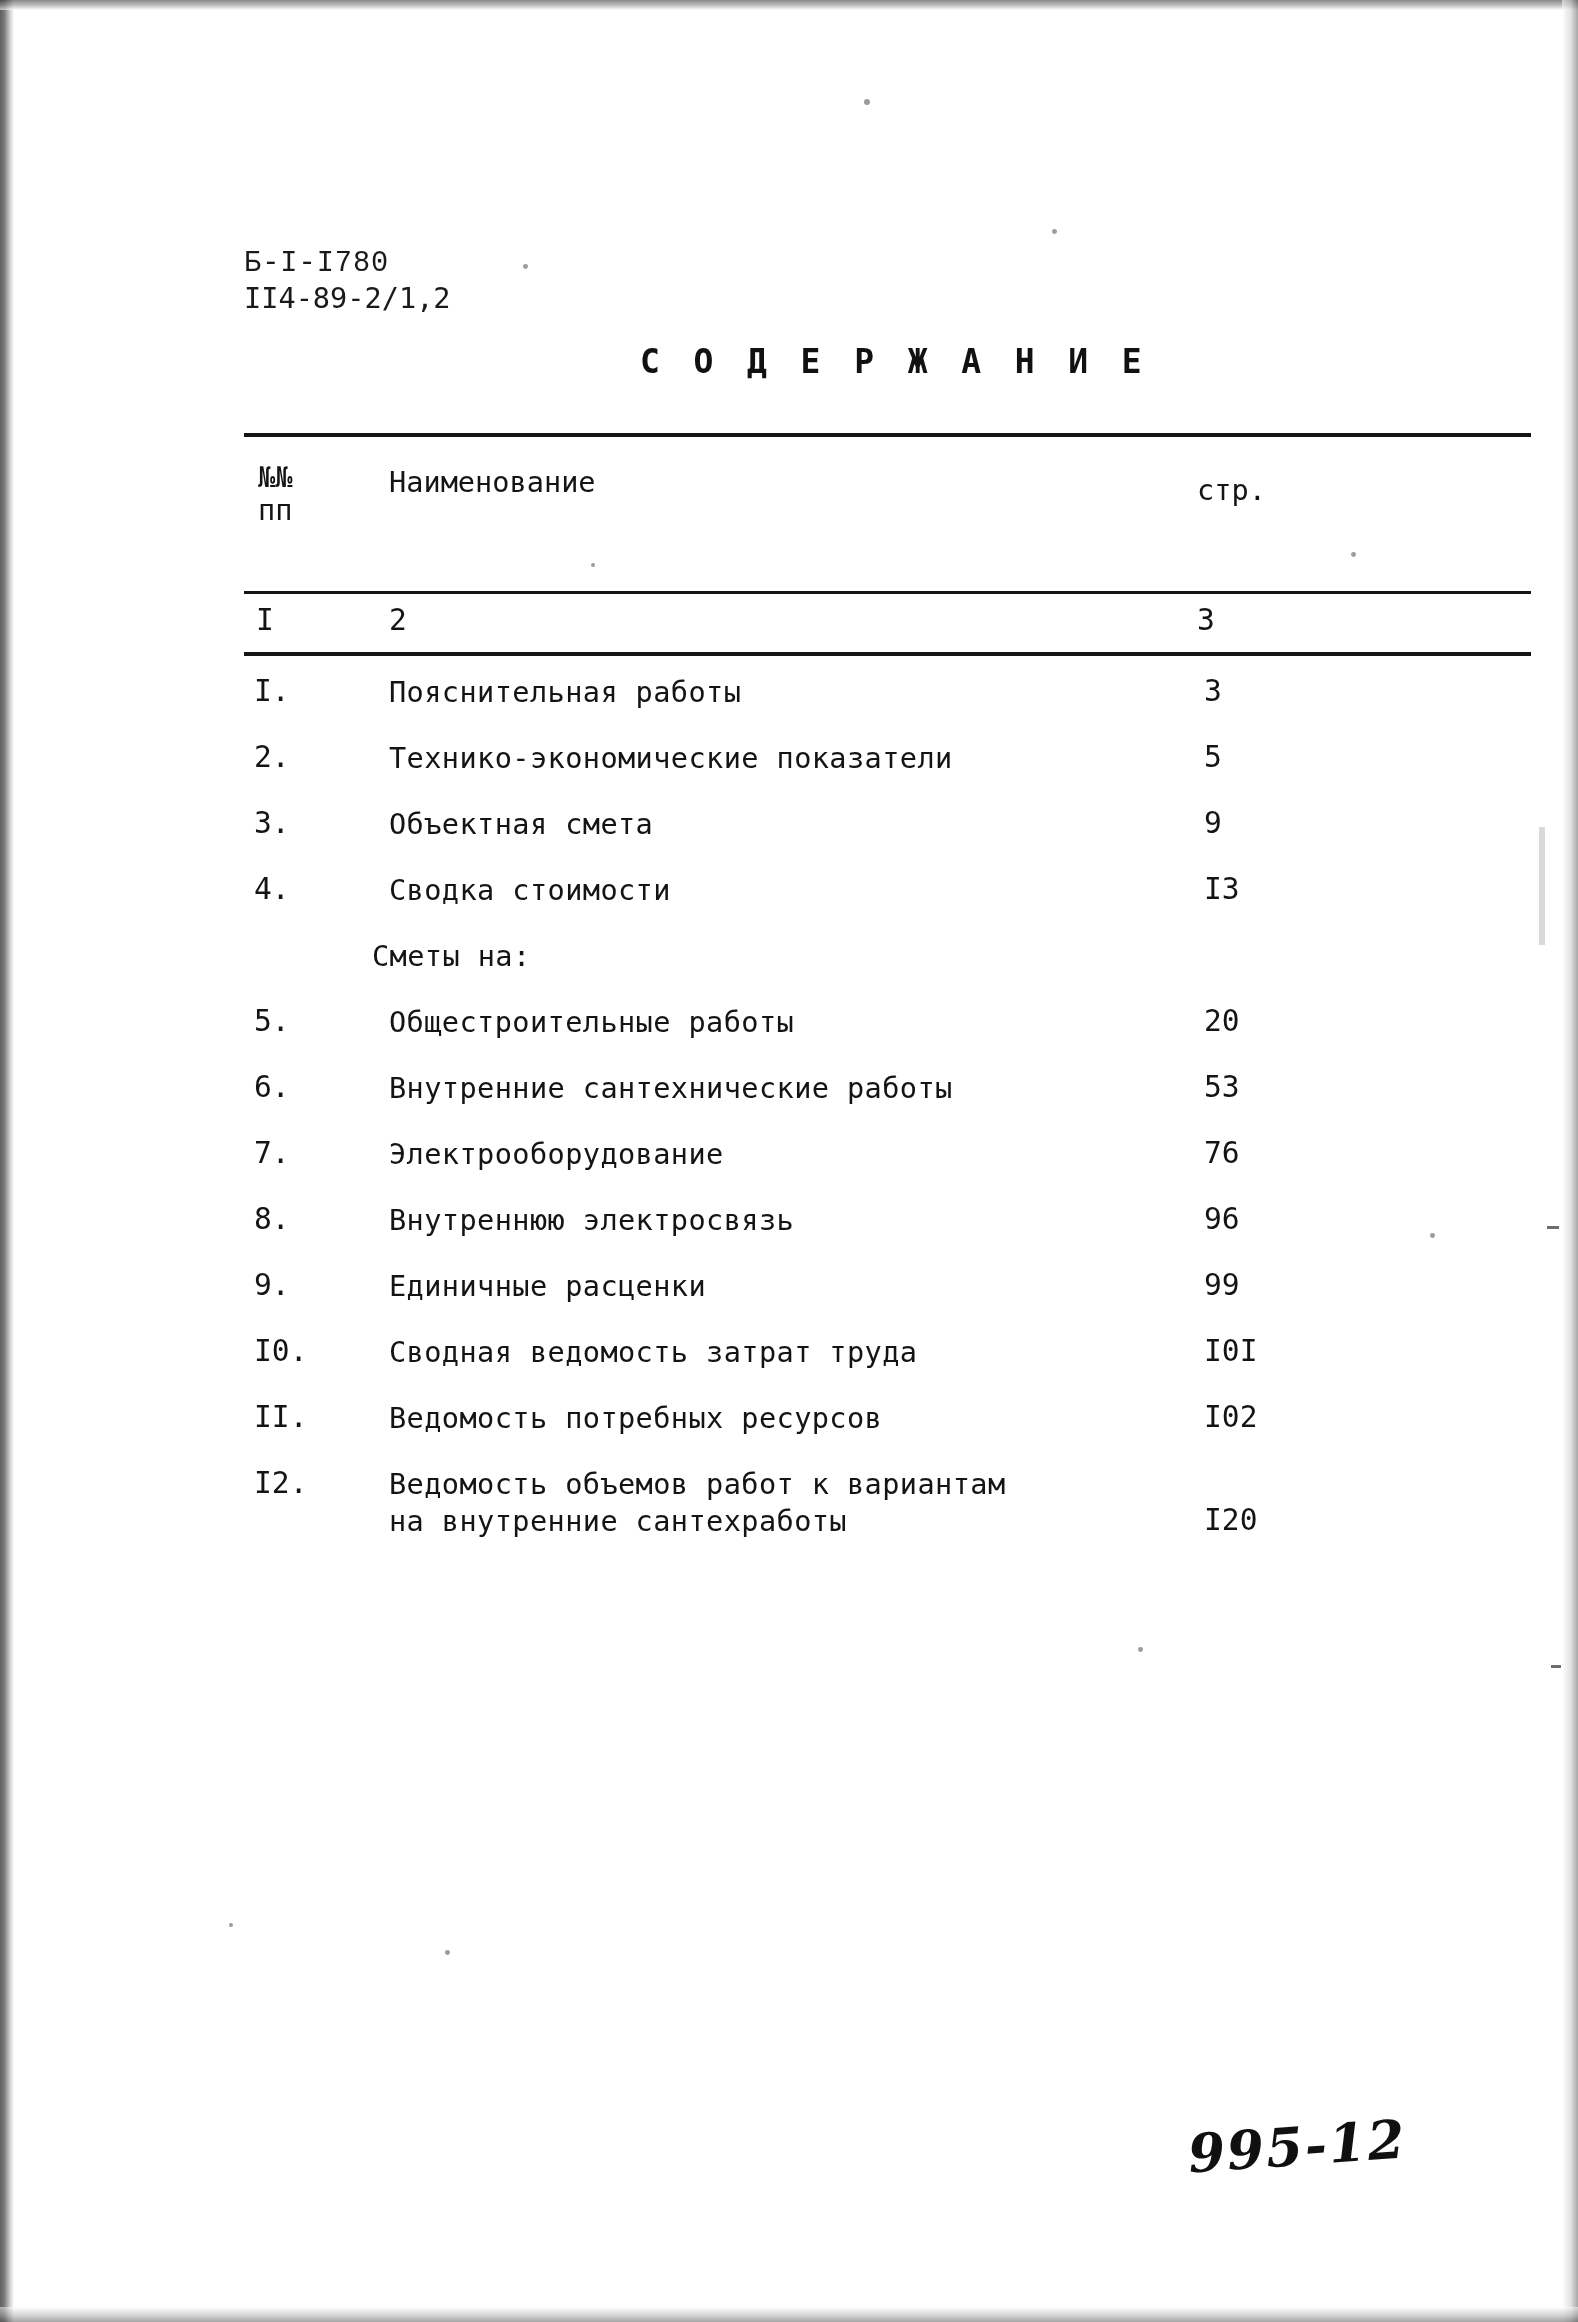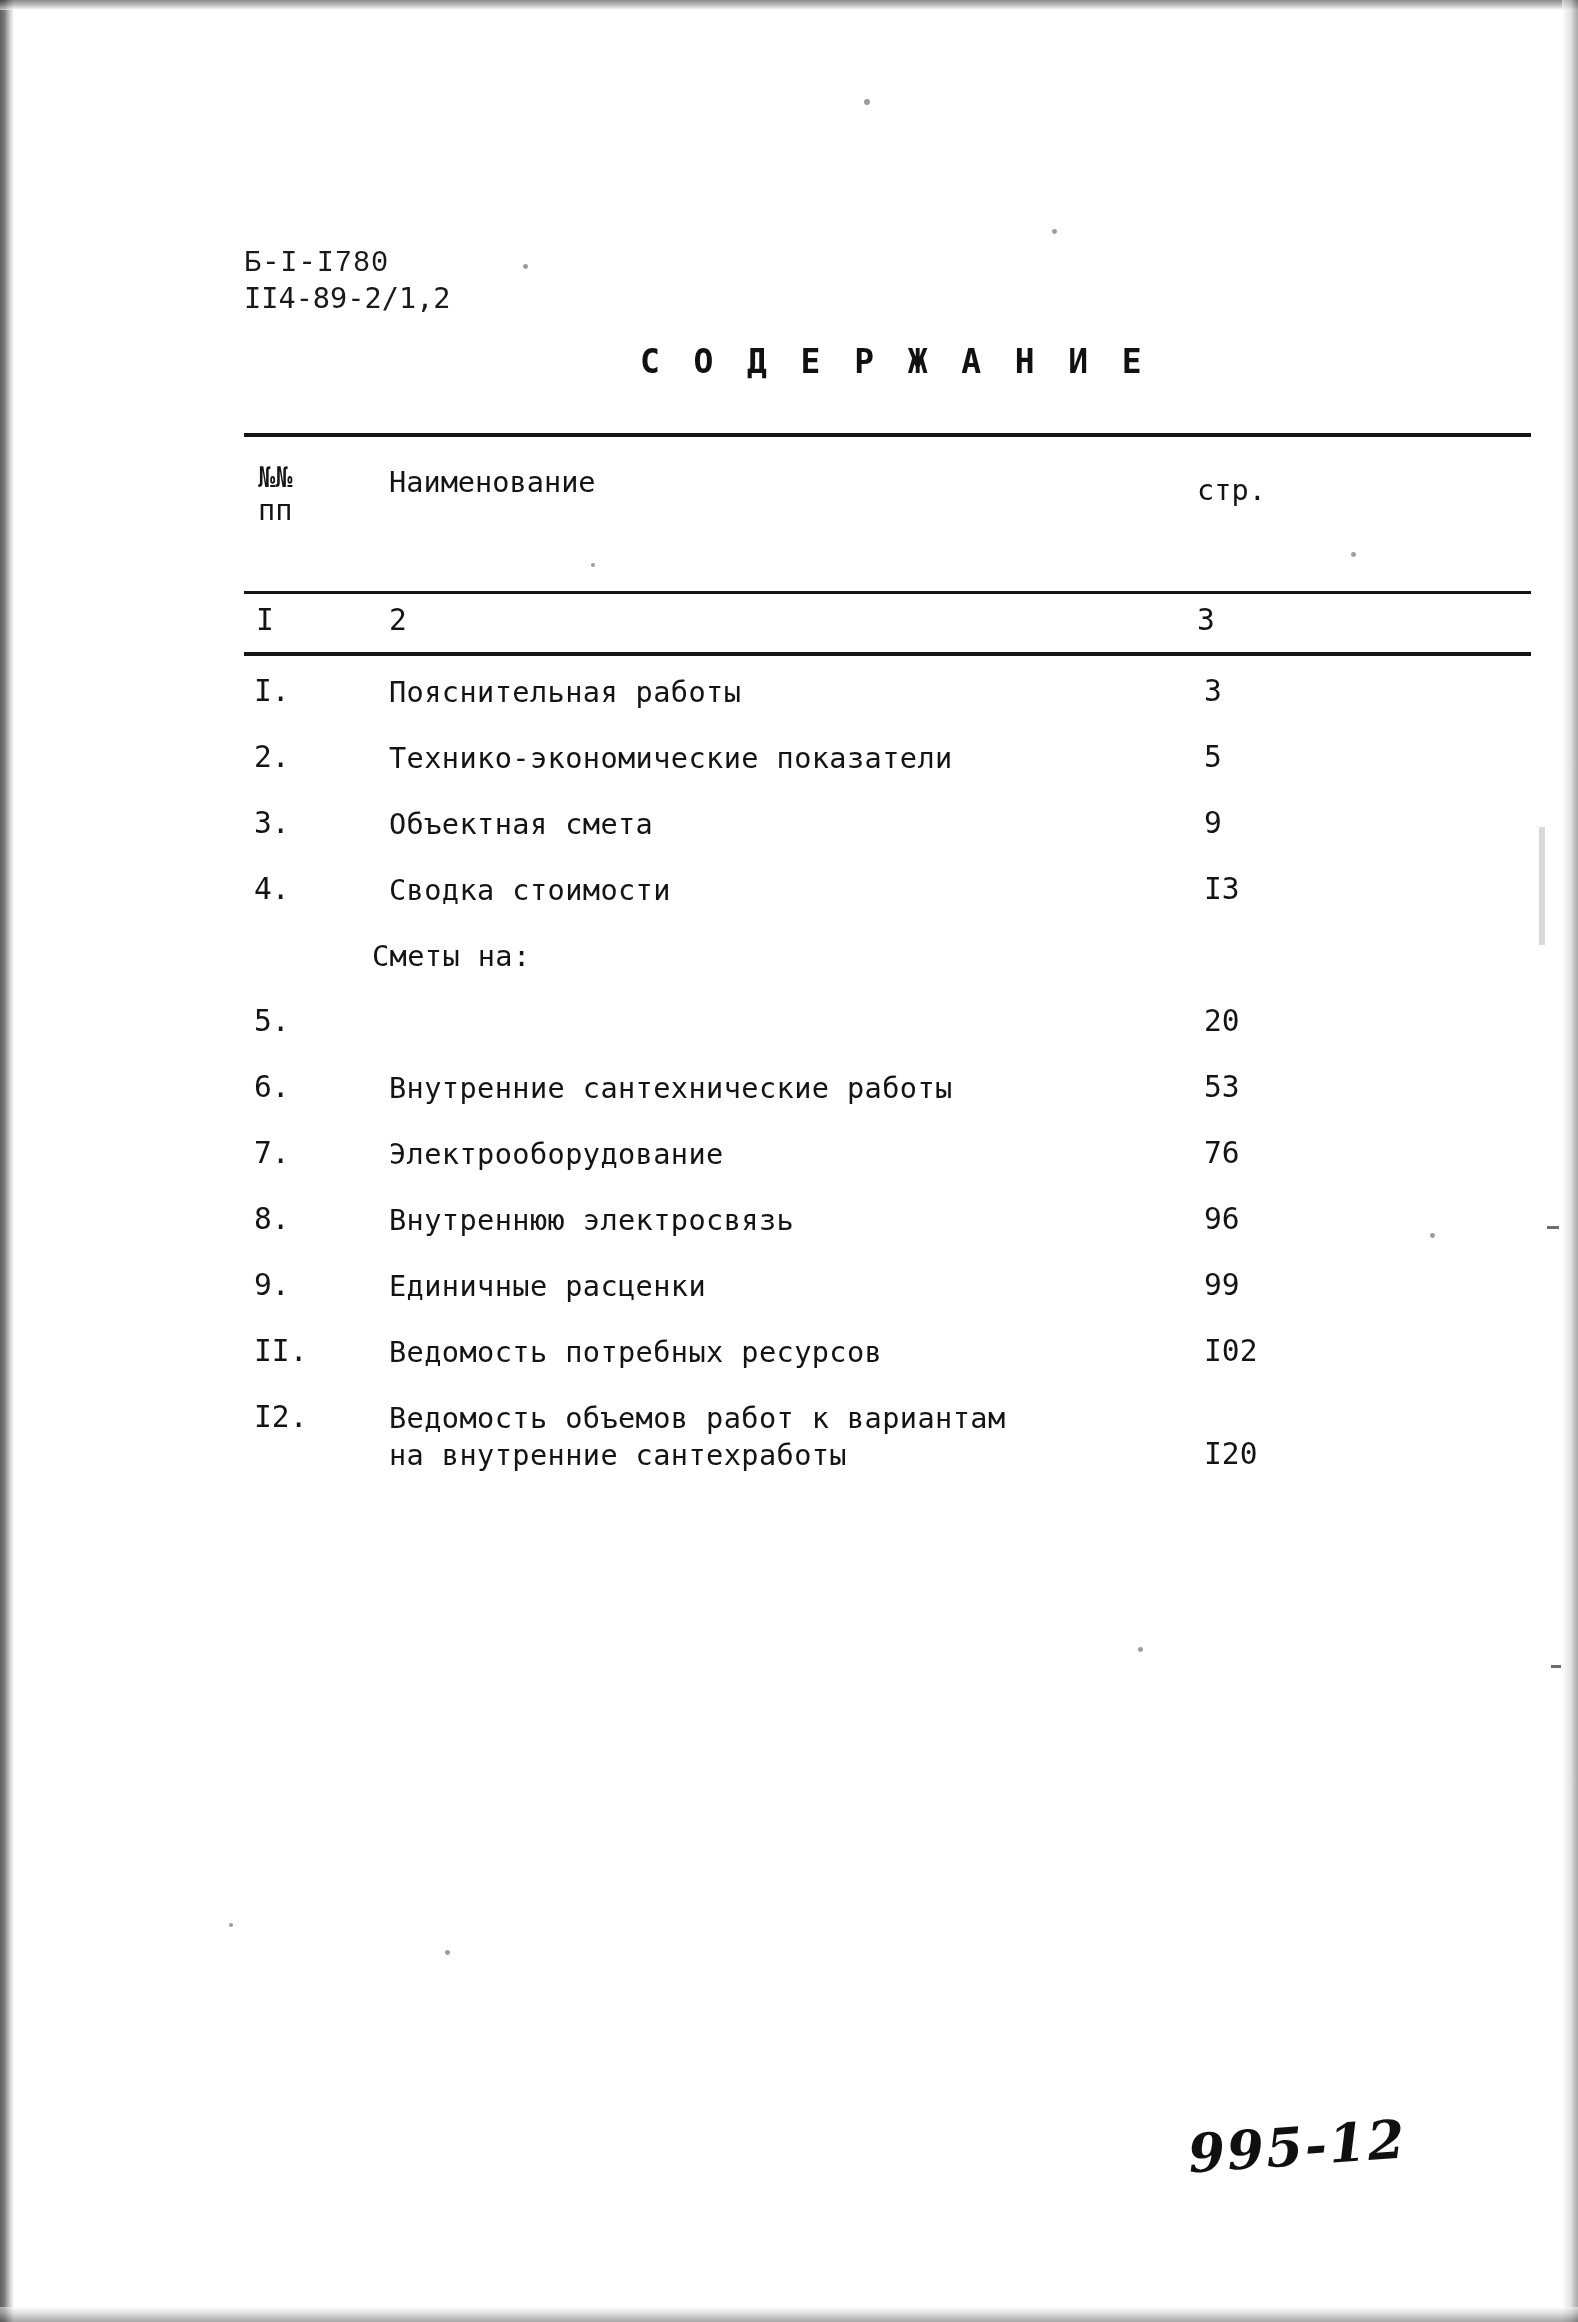--- a/index.html
+++ b/index.html
@@ -253,20 +253,21 @@
     </div>
 
     <div class="toc-row group">
       <span class="toc-num"></span>
       <span class="toc-label">Сметы на:</span>
       <span class="toc-page"></span>
     </div>
 
     <div class="toc-row">
       <span class="toc-num">5.</span>
+      <span class="toc-label">Общестроительные работы</span>
       <span class="toc-page">20</span>
     </div>
 
     <div class="toc-row">
       <span class="toc-num">6.</span>
       <span class="toc-label">Внутренние сантехнические работы</span>
       <span class="toc-page">53</span>
     </div>
 
     <div class="toc-row">
@@ -280,20 +281,25 @@
       <span class="toc-label">Внутреннюю электросвязь</span>
       <span class="toc-page">96</span>
     </div>
 
     <div class="toc-row">
       <span class="toc-num">9.</span>
       <span class="toc-label">Единичные расценки</span>
       <span class="toc-page">99</span>
     </div>
 
+    <div class="toc-row">
+      <span class="toc-num">I0.</span>
+      <span class="toc-label">Сводная ведомость затрат труда</span>
+      <span class="toc-page">I0I</span>
+    </div>
 
     <div class="toc-row">
       <span class="toc-num">II.</span>
       <span class="toc-label">Ведомость потребных ресурсов</span>
       <span class="toc-page">I02</span>
     </div>
 
     <div class="toc-row two-line tall">
       <span class="toc-num">I2.</span>
       <span class="toc-label">Ведомость объемов работ к вариантам

